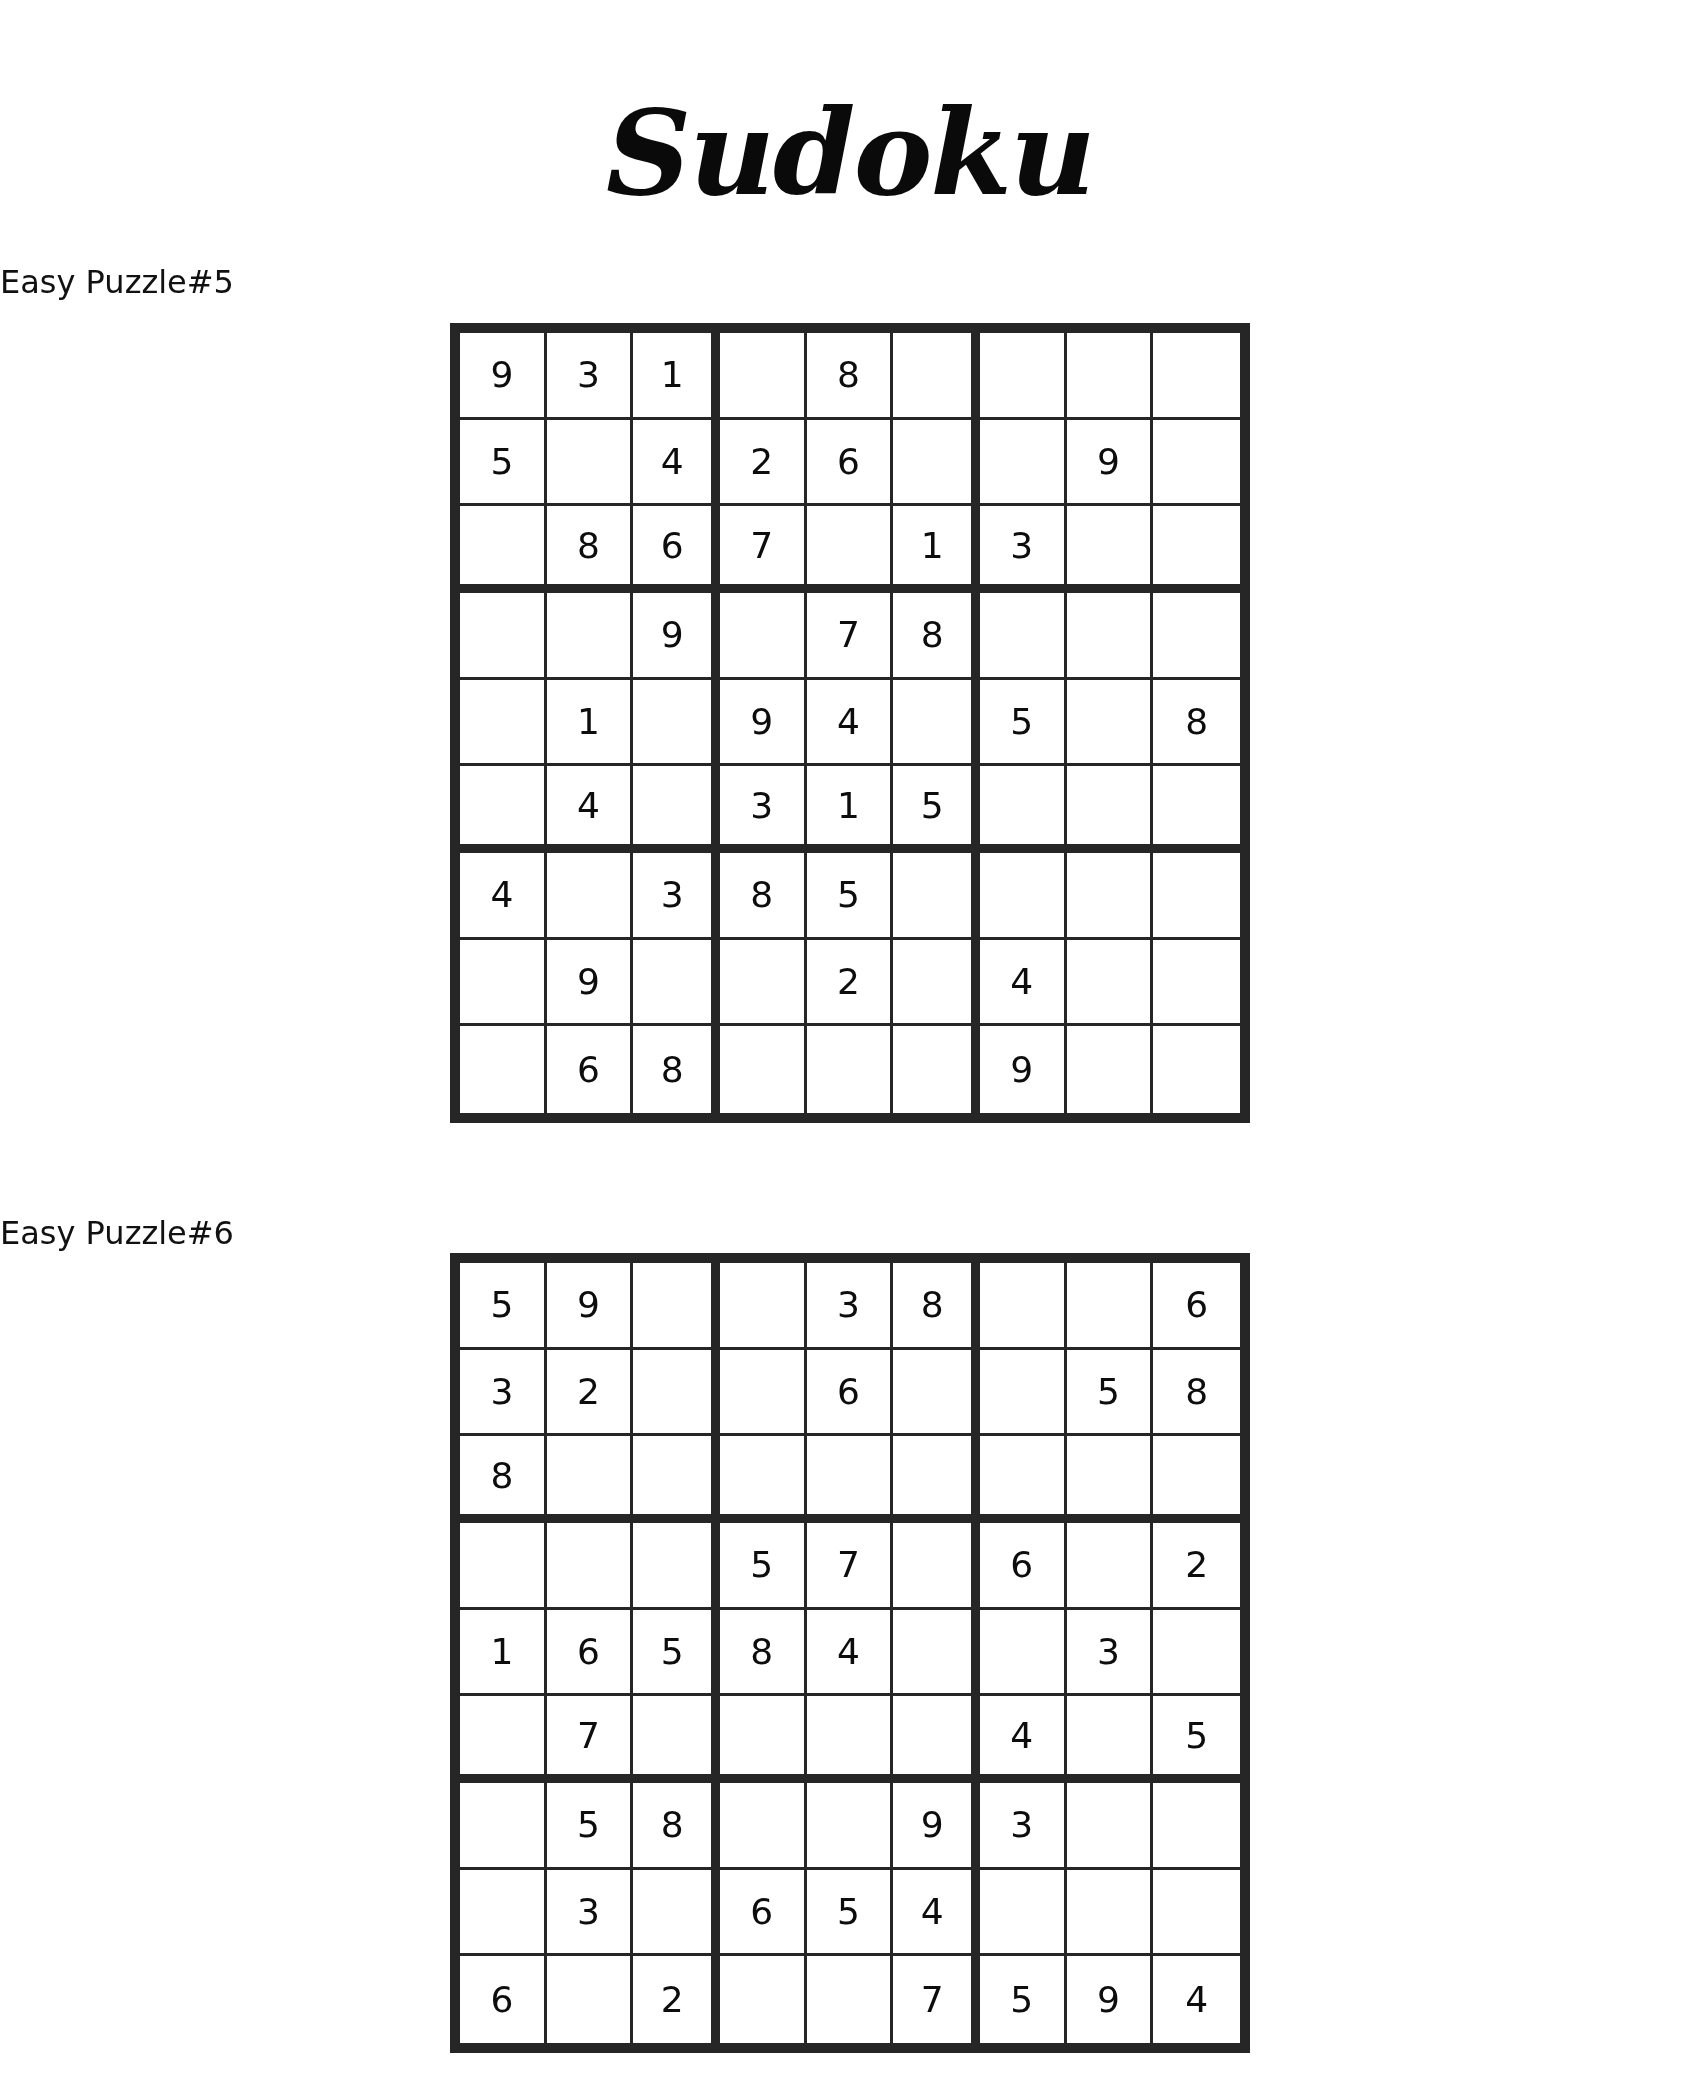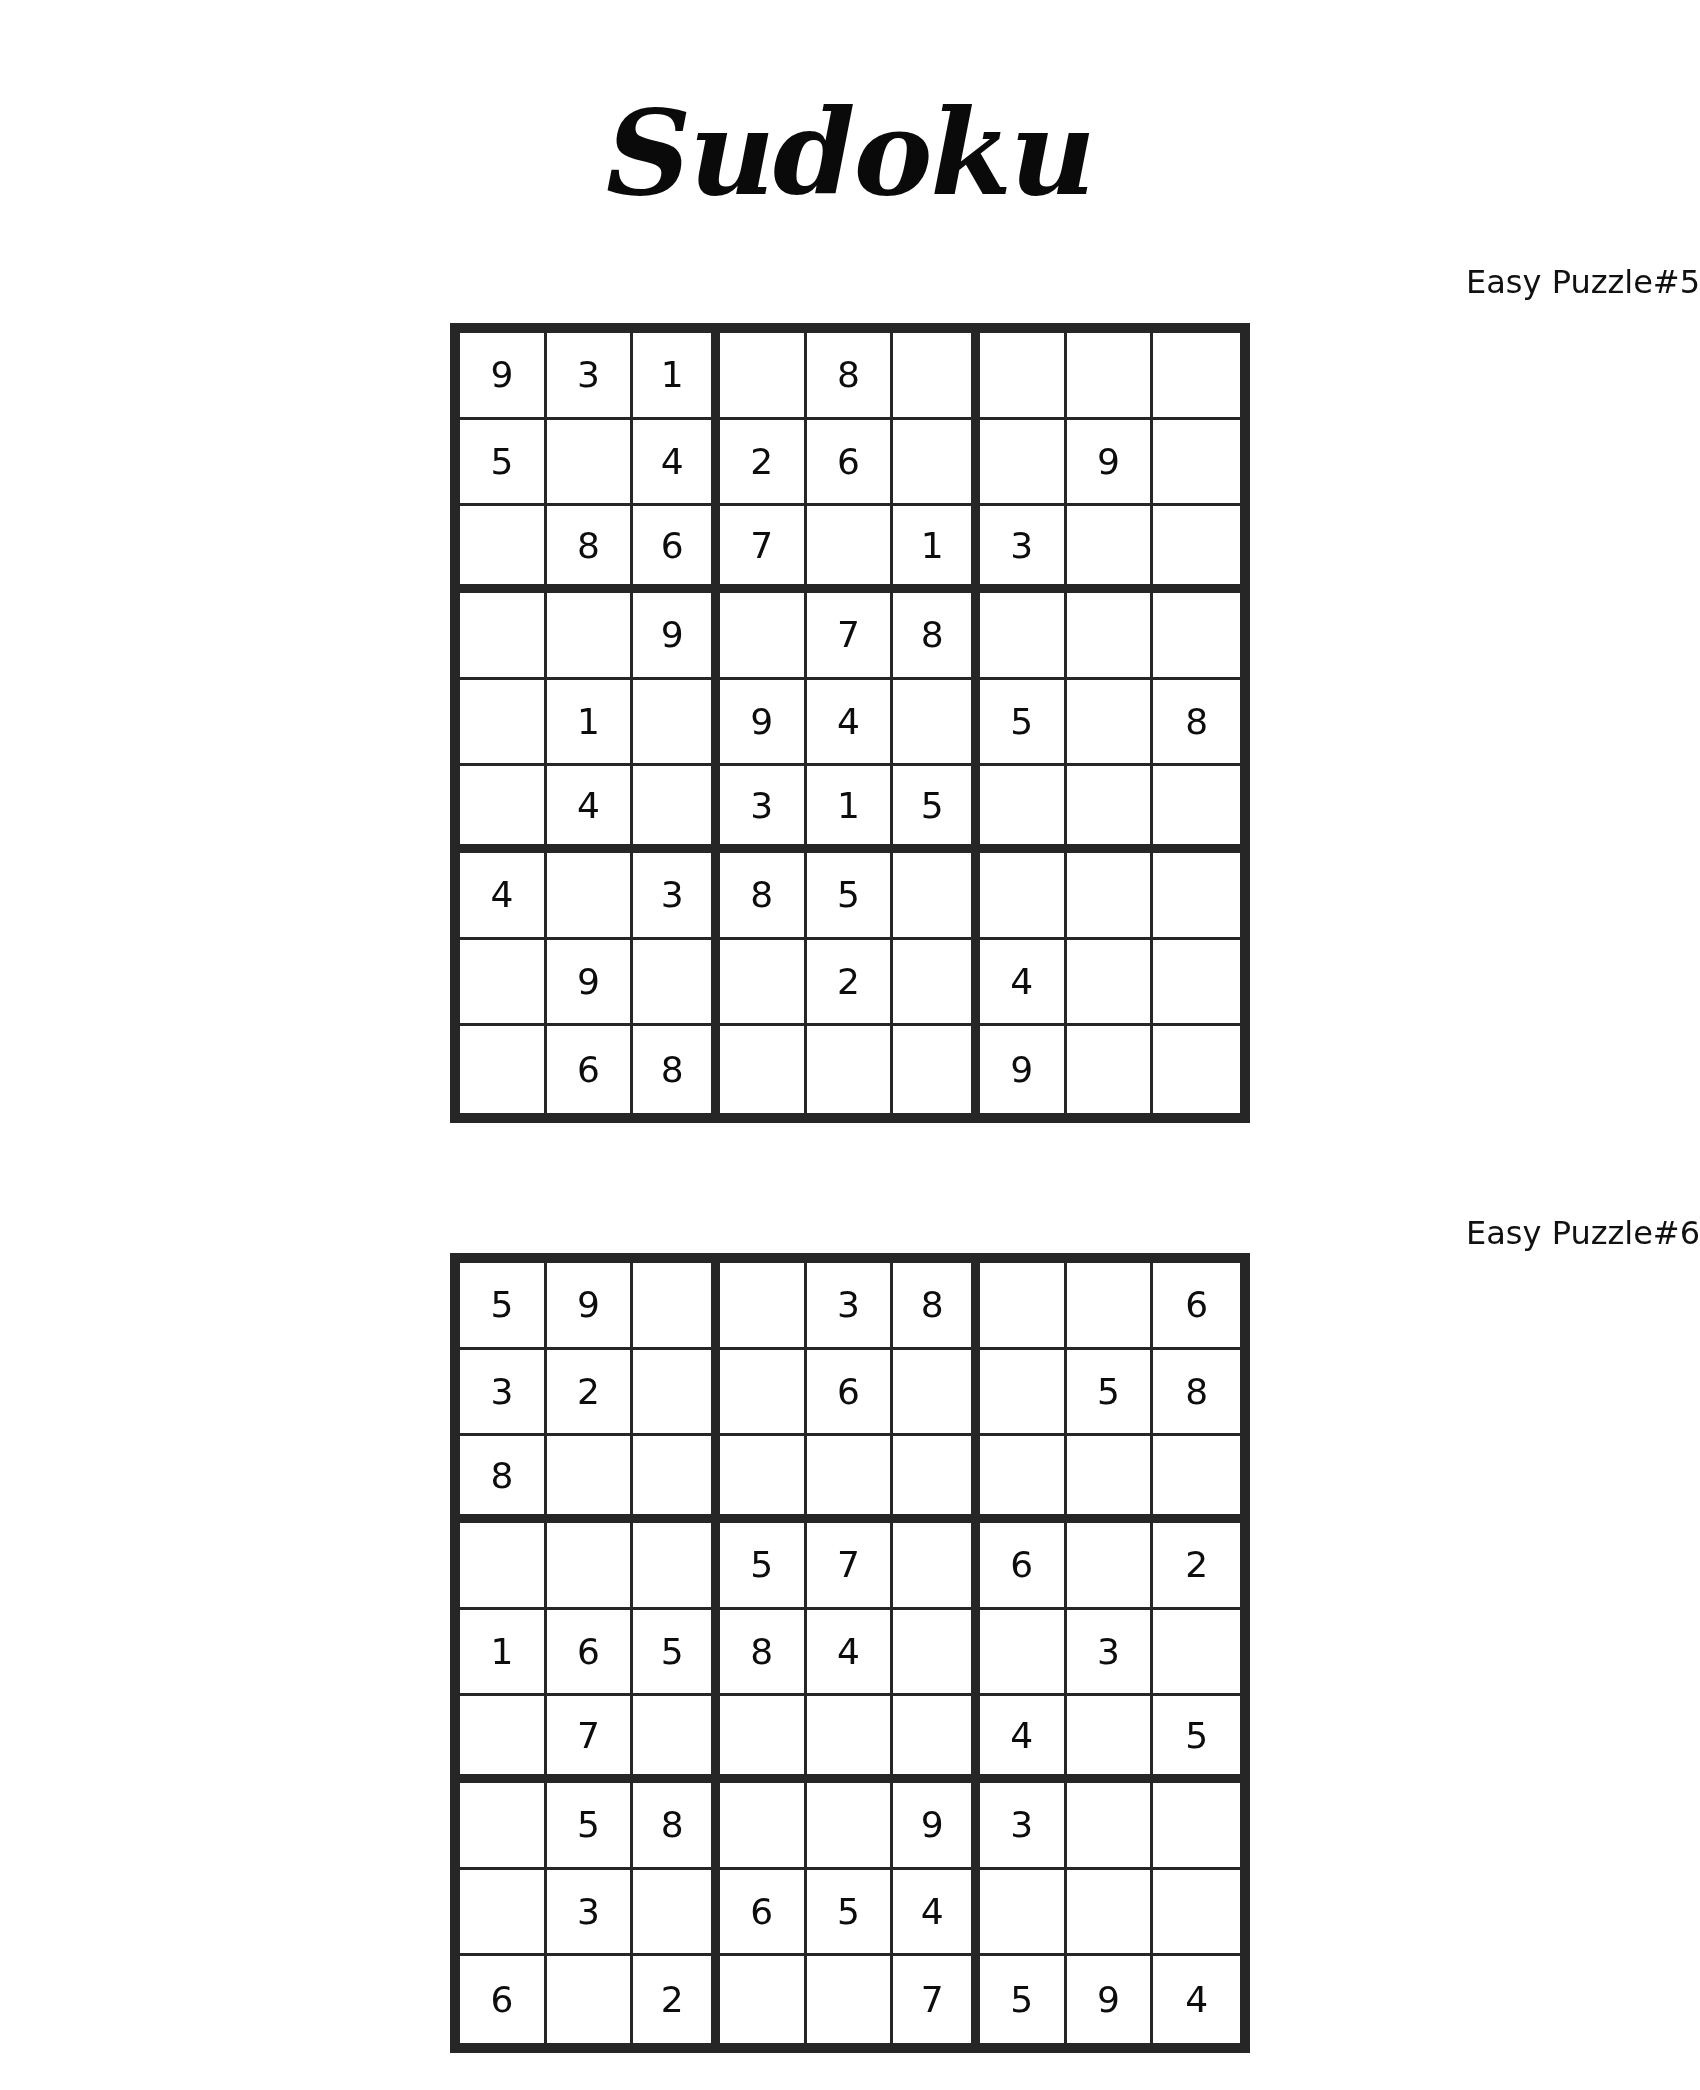--- a/index.html
+++ b/index.html
@@ -25,21 +25,21 @@
       font-weight: bold;
       font-size: 118px;
       line-height: 150px;
       letter-spacing: -2px;
       color: #0a0a0a;
     }
     .puzzle-title {
       position: absolute;
       left: 0;
       width: 1700px;
-      text-align: right;
+      text-align: left;
       font-family: "DejaVu Sans", sans-serif;
       font-size: 32px;
       line-height: 40px;
       color: #111;
     }
     .puzzle-title.p1 { top: 262px; }
     .puzzle-title.p2 { top: 1189px; margin-top: 24px; }
 
     .grid {
       position: absolute;

